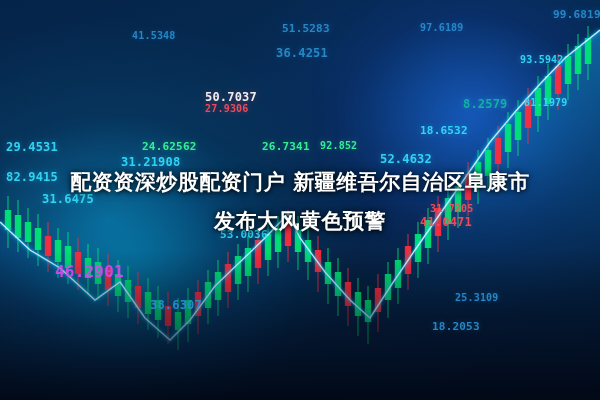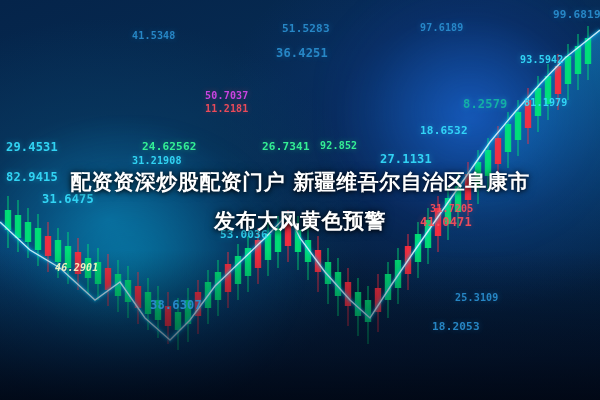--- a/index.html
+++ b/index.html
@@ -234,42 +234,42 @@
     </svg>
   </div>
 
   <div class="bg-dark-bottom"></div>
 
   <div class="layer" id="labels-layer">
       <div class="num" style="left: 520px; top: 30px; color: rgb(53, 224, 255); font-size: 10px; text-shadow: rgba(53, 224, 255, 0.4) 0px 0px 6px; margin-top: 24px;">93.5942</div>
       <div class="num" style="left: 463px; top: 97px; color: #14b8a6; font-size: 12px; text-shadow: rgba(53, 224, 255, 0.4) 0px 0px 6px;">8.2579</div>
       <div class="num" style="left: 524px; top: 97px; color: rgb(53, 224, 255); font-size: 10px; text-shadow: rgba(53, 224, 255, 0.4) 0px 0px 6px;">81.1979</div>
       <div class="num" style="left: 420px; top: 124px; color: rgb(53, 224, 255); font-size: 11px; text-shadow: rgba(53, 224, 255, 0.4) 0px 0px 6px;">18.6532</div>
-      <div class="num" style="left: 380px; top: 152px; color: rgb(53, 224, 255); font-size: 12px; text-shadow: rgba(53, 224, 255, 0.4) 0px 0px 6px;">27.1131</div>
+      <div class="num" style="left: 380px; top: 152px; color: rgb(53, 224, 255); font-size: 12px; text-shadow: rgba(53, 224, 255, 0.4) 0px 0px 6px;">52.4632</div>
       <div class="num" style="left: 320px; top: 140px; color: rgb(56, 255, 154); font-size: 10px; text-shadow: rgba(56, 255, 154, 0.4) 0px 0px 6px;">92.852</div>
       <div class="num" style="left: 262px; top: 140px; color: rgb(56, 255, 154); font-size: 11px; text-shadow: rgba(56, 255, 154, 0.4) 0px 0px 6px;">26.7341</div>
-      <div class="num" style="left: 205px; top: 90px; color: #d946ef; font-size: 10px; text-shadow: rgba(255, 77, 90, 0.4) 0px 0px 6px; text-align: right;">50.7037</div>
-      <div class="num" style="left: 205px; top: 103px; color: rgb(255, 77, 90); font-size: 10px; text-shadow: rgba(255, 77, 90, 0.4) 0px 0px 6px;">11.2181</div>
+      <div class="num" style="left: 205px; top: 90px; color: #ffffff; font-size: 12px; text-shadow: rgba(255, 77, 90, 0.4) 0px 0px 6px; text-align: right;">50.7037</div>
+      <div class="num" style="left: 205px; top: 103px; color: rgb(255, 77, 90); font-size: 10px; text-shadow: rgba(255, 77, 90, 0.4) 0px 0px 6px;">27.9306</div>
       <div class="num" style="left: 142px; top: 140px; color: rgb(56, 255, 154); font-size: 11px; text-shadow: rgba(56, 255, 154, 0.4) 0px 0px 6px;">24.62562</div>
-      <div class="num" style="left: 132px; top: 155px; color: rgb(53, 224, 255); font-size: 10px; text-shadow: rgba(53, 224, 255, 0.4) 0px 0px 6px;">31.21908</div>
+      <div class="num" style="left: 121px; top: 155px; color: rgb(53, 224, 255); font-size: 12px; text-shadow: rgba(53, 224, 255, 0.4) 0px 0px 6px;">31.21908</div>
       <div class="num" style="left: 6px; top: 140px; color: rgb(53, 224, 255); font-size: 12px; text-shadow: rgba(53, 224, 255, 0.4) 0px 0px 6px;">29.4531</div>
       <div class="num" style="left: 6px; top: 170px; color: rgb(53, 224, 255); font-size: 12px; text-shadow: rgba(53, 224, 255, 0.4) 0px 0px 6px;">82.9415</div>
       <div class="num" style="left: 6px; top: 192px; color: rgb(53, 224, 255); font-size: 12px; text-shadow: rgba(53, 224, 255, 0.4) 0px 0px 6px; margin-left: 36px;">31.6475</div>
       <div class="num" style="left: 132px; top: 30px; color: rgb(42, 143, 208); font-size: 10px; text-shadow: rgba(42, 143, 208, 0.4) 0px 0px 6px;">41.5348</div>
       <div class="num" style="left: 250px; top: 22px; color: rgb(42, 143, 208); font-size: 11px; text-shadow: rgba(42, 143, 208, 0.4) 0px 0px 6px; margin-left: 32px;">51.5283</div>
       <div class="num" style="left: 276px; top: 46px; color: rgb(42, 143, 208); font-size: 12px; text-shadow: rgba(42, 143, 208, 0.4) 0px 0px 6px;">36.4251</div>
       <div class="num" style="left: 420px; top: 22px; color: rgb(42, 143, 208); font-size: 10px; text-shadow: rgba(42, 143, 208, 0.4) 0px 0px 6px;">97.6189</div>
       <div class="num" style="left: 553px; top: 8px; color: rgb(42, 143, 208); font-size: 11px; text-shadow: rgba(42, 143, 208, 0.4) 0px 0px 6px;">99.6819</div>
       <div class="num" style="left: 420px; top: 215px; color: rgb(255, 77, 90); font-size: 12px; text-shadow: rgba(255, 77, 90, 0.4) 0px 0px 6px;">41.0471</div>
       <div class="num" style="left: 430px; top: 203px; color: rgb(255, 77, 90); font-size: 10px; text-shadow: rgba(255, 77, 90, 0.4) 0px 0px 6px;">31.7205</div>
       <div class="num" style="left: 220px; top: 228px; color: rgb(53, 224, 255); font-size: 11px; text-shadow: rgba(53, 224, 255, 0.4) 0px 0px 6px;">53.0036</div>
       <div class="num" style="left: 150px; top: 298px; color: rgb(42, 143, 208); font-size: 12px; text-shadow: rgba(42, 143, 208, 0.4) 0px 0px 6px;">38.6307</div>
       <div class="num" style="left: 455px; top: 292px; color: rgb(42, 143, 208); font-size: 10px; text-shadow: rgba(42, 143, 208, 0.4) 0px 0px 6px;">25.3109</div>
       <div class="num" style="left: 432px; top: 320px; color: rgb(42, 143, 208); font-size: 11px; text-shadow: rgba(42, 143, 208, 0.4) 0px 0px 6px;">18.2053</div>
-      <div class="num" style="left: 55px; top: 262px; color: #fef9c3; font-size: 10px; text-shadow: rgba(42, 143, 208, 0.4) 0px 0px 6px; font-style: italic;">46.2901</div>
+      <div class="num" style="left: 55px; top: 262px; color: #d946ef; font-size: 16px; text-shadow: rgba(42, 143, 208, 0.4) 0px 0px 6px;">46.2901</div>
     </div>
 
   <div class="headline">
     <span class="l1">配资资深炒股配资门户 新疆维吾尔自治区阜康市</span>
     <span class="l2">发布大风黄色预警</span>
   </div>
 
 </div>
 
 </body></html>

